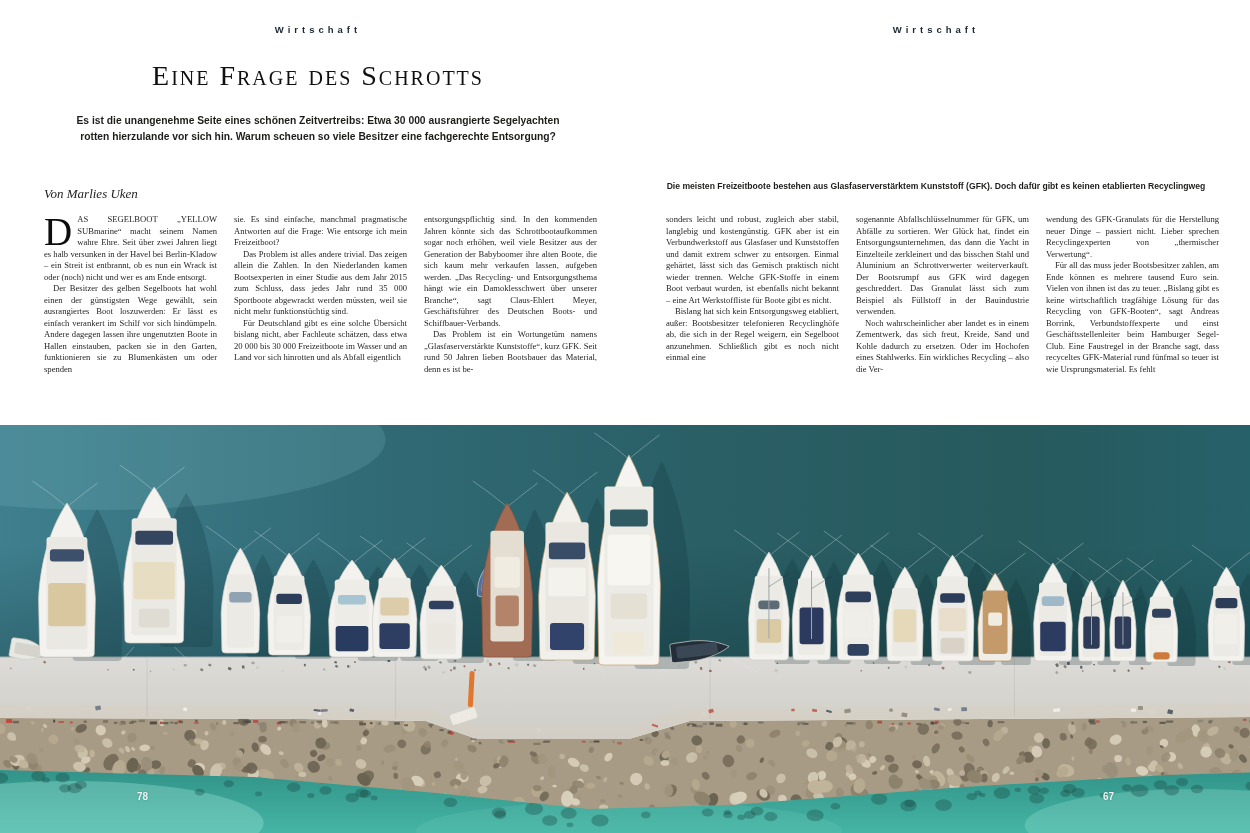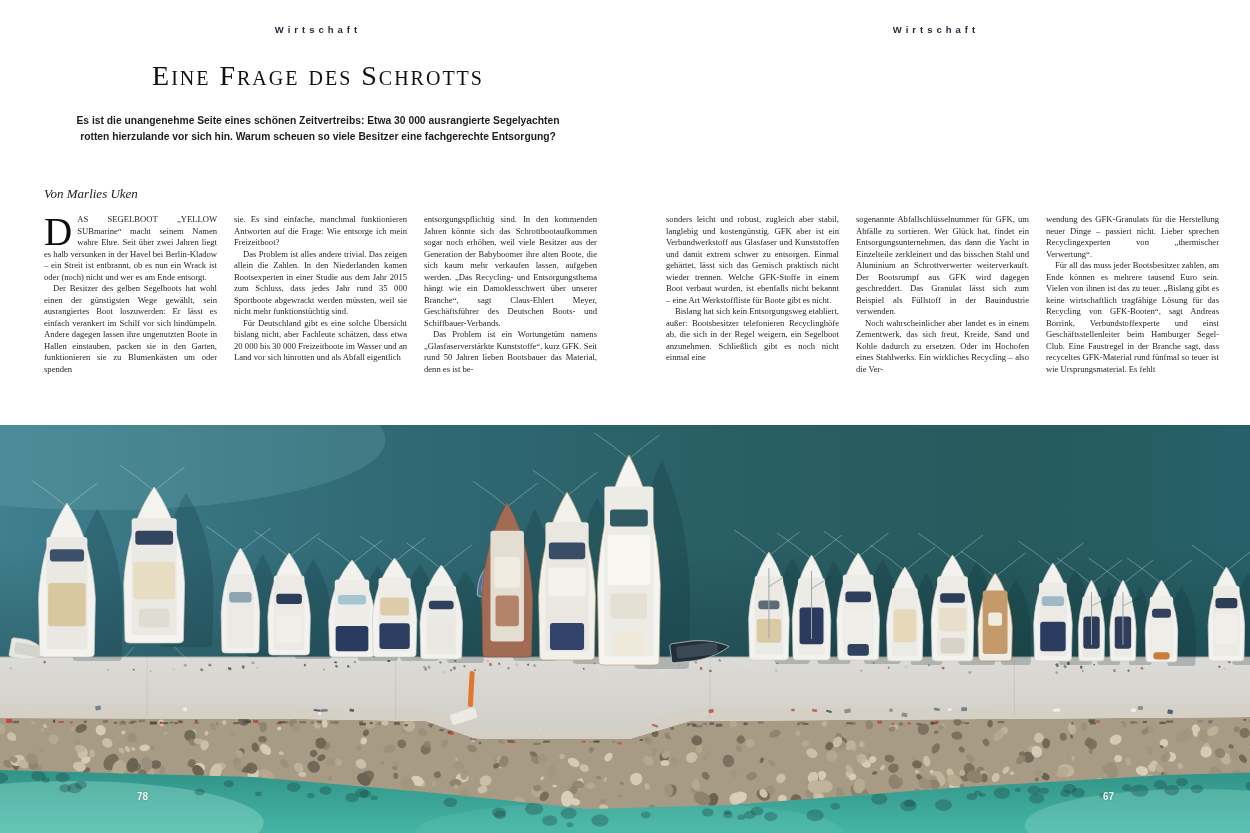--- a/index.html
+++ b/index.html
@@ -46,28 +46,29 @@
 
   <h1 class="title">Eine Frage des Schrotts</h1>
 
   <div class="subtitle">
     <div>Es ist die unangenehme Seite eines schönen Zeitvertreibs: Etwa 30 000 ausrangierte Segelyachten</div>
     <div>rotten hierzulande vor sich hin. Warum scheuen so viele Besitzer eine fachgerechte Entsorgung?</div>
   </div>
 
   <div class="byline">Von Marlies Uken</div>
 
+  <div class="caption">Die meisten Freizeitboote bestehen aus Glasfaserverstärktem Kunststoff (GFK). Doch dafür gibt es keinen etablierten Recyclingweg</div>
 
   <div class="cols cols-left" lang="de">
     <div class="col">
       <p class="para dropcap">DAS SEGELBOOT „YELLOW SUBmarine“ macht seinem Namen wahre Ehre. Seit über zwei Jahren liegt es halb versunken in der Havel bei Berlin-Kladow – ein Streit ist entbrannt, ob es nun ein Wrack ist oder (noch) nicht und wer es am Ende entsorgt.</p>
       <p class="para indent">Der Besitzer des gelben Segelboots hat wohl einen der günstigsten Wege gewählt, sein ausrangiertes Boot loszuwerden: Er lässt es einfach verankert im Schilf vor sich hindümpeln. Andere dagegen lassen ihre ungenutzten Boote in Hallen einstauben, packen sie in den Garten, funktionieren sie zu Blumenkästen um oder spenden</p>
     </div>
     <div class="col">
-      <p class="para">sie. Es sind einfache, manchmal funktionieren Antworten auf die Frage: Wie entsorge ich mein Freizeitboot?</p>
+      <p class="para">sie. Es sind einfache, manchmal pragmatische Antworten auf die Frage: Wie entsorge ich mein Freizeitboot?</p>
       <p class="para indent">Das Problem ist alles andere trivial. Das zeigen allein die Zahlen. In den Niederlanden kamen Bootsexperten in einer Studie aus dem Jahr 2015 zum Schluss, dass jedes Jahr rund 35 000 Sportboote abgewrackt werden müssten, weil sie nicht mehr funktionstüchtig sind.</p>
       <p class="para indent">Für Deutschland gibt es eine solche Übersicht bislang nicht, aber Fachleute schätzen, dass etwa 20 000 bis 30 000 Freizeitboote im Wasser und an Land vor sich hinrotten und als Abfall eigentlich</p>
     </div>
     <div class="col">
       <p class="para">entsorgungspflichtig sind. In den kommenden Jahren könnte sich das Schrottbootaufkommen sogar noch erhöhen, weil viele Besitzer aus der Generation der Babyboomer ihre alten Boote, die sich kaum mehr verkaufen lassen, aufgeben werden. „Das Recycling- und Entsorgungsthema hängt wie ein Damoklesschwert über unserer Branche“, sagt Claus-Ehlert Meyer, Geschäftsführer des Deutschen Boots- und Schiffbauer-Verbands.</p>
       <p class="para indent">Das Problem ist ein Wortungetüm namens „Glasfaserverstärkte Kunststoffe“, kurz GFK. Seit rund 50 Jahren lieben Bootsbauer das Material, denn es ist be-</p>
     </div>
   </div>
 
   <div class="cols cols-right" lang="de">

